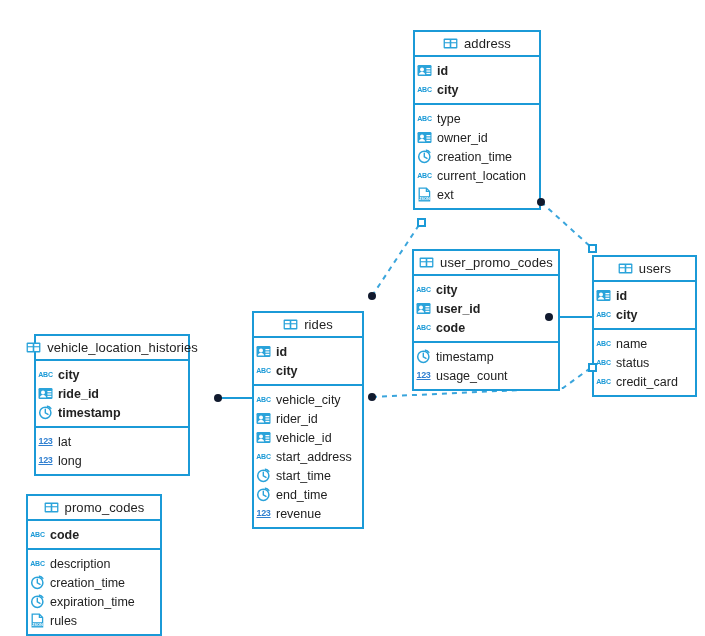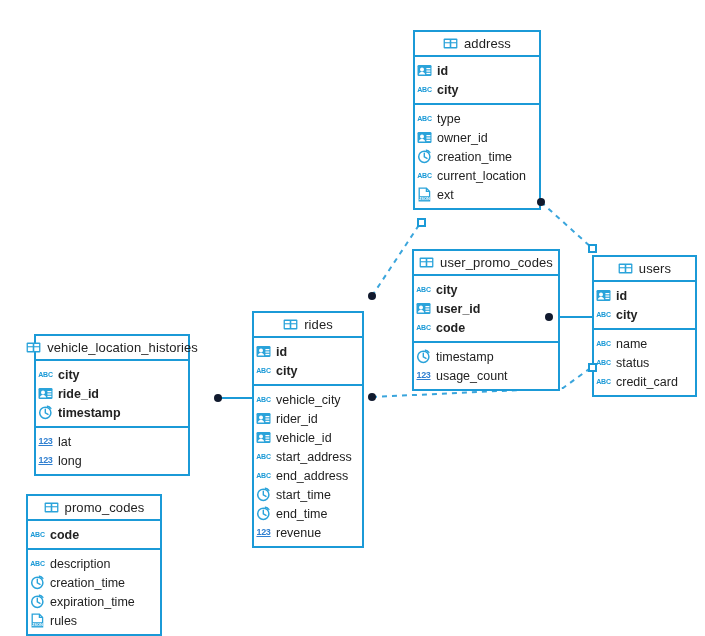--- a/index.html
+++ b/index.html
@@ -377,24 +377,20 @@
                 <rect x="9.4" y="9.8" width="4" height="1.3" fill="#ffffff"></rect>
               </svg>
             </span>
             <span class="col-name">vehicle_id</span>
           </div>
           <div class="col-row">
             <span class="ic ic-abc">ABC</span>
             <span class="col-name">start_address</span>
           </div>
           <div class="col-row">
-            <span class="ic ic-abc">ABC</span>
-            <span class="col-name">end_address</span>
-          </div>
-          <div class="col-row">
             <span class="ic">
               <svg width="15" height="15" viewBox="0 0 15 15">
                 <circle cx="7.3" cy="7.8" r="5.6" fill="#ffffff" stroke="#2aa3da" stroke-width="1.5"></circle>
                 <path d="M7.3 4.3 V7.8 L10 9.4" fill="none" stroke="#2aa3da" stroke-width="1.4" stroke-linecap="round"></path>
                 <path d="M9.3 1.2 q2.3 0.4 3.6 2.2" fill="none" stroke="#2aa3da" stroke-width="1.4" stroke-linecap="round"></path>
               </svg>
             </span>
             <span class="col-name">start_time</span>
           </div>
           <div class="col-row">

